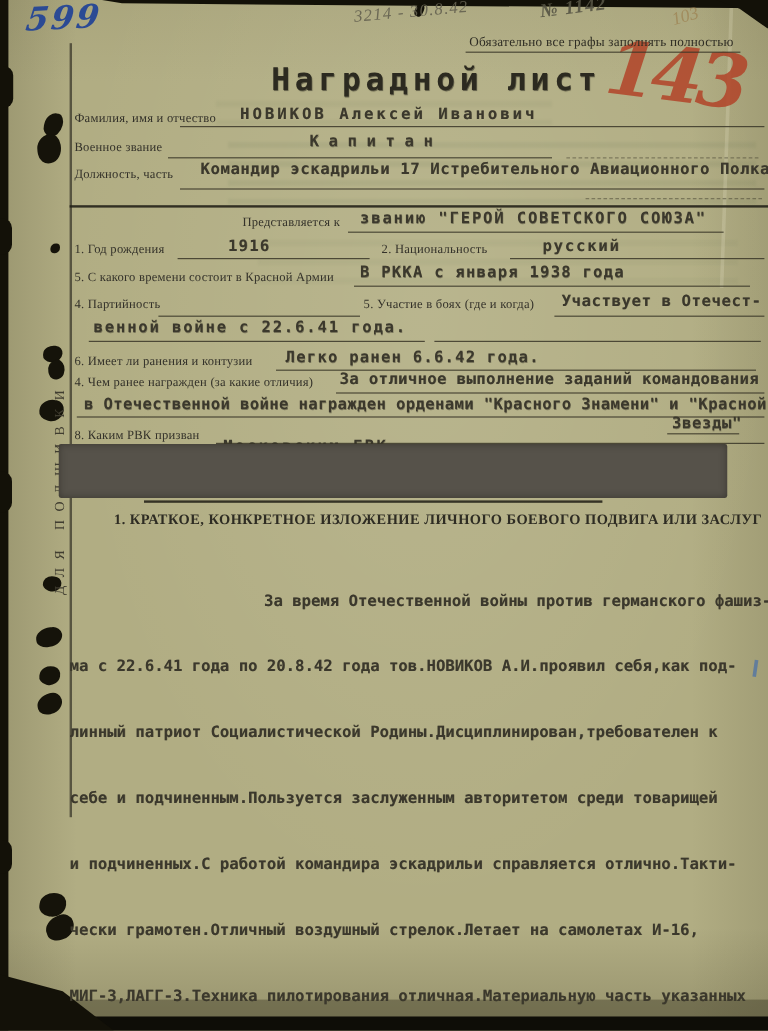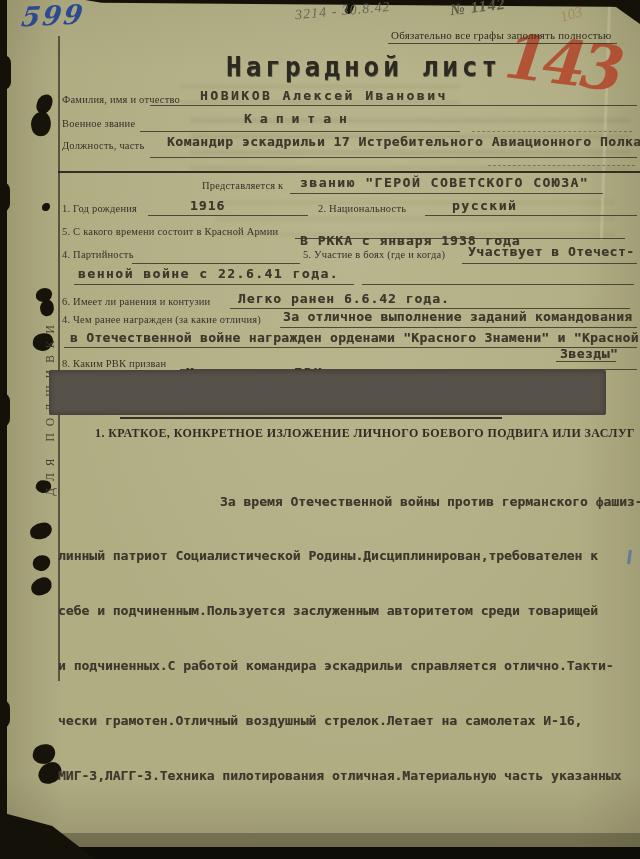--- a/index.html
+++ b/index.html
@@ -76,21 +76,21 @@
   <div class="abs" style="left:226px;top:52px;font-family:'DejaVu Sans Mono',monospace;font-weight:bold;font-size:26px;letter-spacing:4px;color:#2c2a20;text-shadow:.5px .5px .6px rgba(44,42,32,.6);white-space:nowrap;">Наградной лист</div>
 
   <div class="abs" style="left:-60px;top:401px;width:220px;text-align:center;transform:rotate(-90deg);font-family:'Liberation Serif',serif;font-size:11.5px;letter-spacing:7px;color:#403d30;">ДЛЯ ПОДШИВКИ</div>
   <div class="abs" style="left:58px;top:36px;width:2px;height:645px;background:rgba(50,47,35,.7);"></div>
 
   <div class="lbl" style="left:62px;top:94px;">Фамилия, имя и отчество</div>
   <div class="typ" style="left:200px;top:88px;letter-spacing:2.5px;">НОВИКОВ  Алексей  Иванович</div>
   <div class="ln" style="left:150px;top:105px;width:487px;"></div>
 
   <div class="lbl" style="left:62px;top:118px;">Военное звание</div>
-  <div class="typ" style="left:244px;top:111px;letter-spacing:8px;">Капитан</div>
+  <div class="typ" style="left:258px;top:111px;letter-spacing:8px;">Капитан</div>
   <div class="ln" style="left:140px;top:131px;width:320px;"></div>
   <div class="dash" style="left:472px;top:131px;width:160px;"></div>
 
   <div class="lbl" style="left:62px;top:140px;">Должность, часть</div>
   <div class="typ" style="left:167px;top:134px;letter-spacing:.5px;">Командир эскадрильи 17 Истребительного Авиационного Полка</div>
   <div class="ln" style="left:150px;top:157px;width:487px;"></div>
   <div class="dash" style="left:488px;top:165px;width:147px;"></div>
   <div class="lnh" style="left:58px;top:171px;width:582px;"></div>
 
   <div class="lbl" style="left:202px;top:180px;">Представляется к</div>
@@ -98,21 +98,21 @@
   <div class="ln" style="left:290px;top:193px;width:313px;"></div>
 
   <div class="lbl" style="left:62px;top:203px;">1. Год рождения</div>
   <div class="typ" style="left:190px;top:198px;letter-spacing:1px;">1916</div>
   <div class="ln" style="left:148px;top:215px;width:160px;"></div>
   <div class="lbl" style="left:318px;top:203px;">2. Национальность</div>
   <div class="typ" style="left:452px;top:198px;letter-spacing:1.5px;">русский</div>
   <div class="ln" style="left:425px;top:215px;width:212px;"></div>
 
   <div class="lbl" style="left:62px;top:226px;">5. С какого времени состоит в Красной Армии</div>
-  <div class="typ" style="left:300px;top:233px;letter-spacing:1px;">В РККА с января 1938 года</div>
+  <div class="typ" style="left:300px;top:220px;letter-spacing:1px;">В РККА с января 1938 года</div>
   <div class="ln" style="left:295px;top:238px;width:330px;"></div>
 
   <div class="lbl" style="left:62px;top:249px;">4. Партийность</div>
   <div class="ln" style="left:132px;top:263px;width:168px;"></div>
   <div class="lbl" style="left:303px;top:249px;">5. Участие в боях (где и когда)</div>
   <div class="typ" style="left:468px;top:244px;letter-spacing:.5px;">Участвует в Отечест-</div>
   <div class="ln" style="left:462px;top:263px;width:175px;"></div>
   <div class="typ" style="left:78px;top:266px;letter-spacing:1.5px;">венной войне с 22.6.41 года.</div>
   <div class="ln" style="left:74px;top:284px;width:280px;"></div>
   <div class="ln" style="left:362px;top:284px;width:272px;"></div>
@@ -133,20 +133,21 @@
   <div class="typ" style="left:186px;top:353px;letter-spacing:2px;margin-top:12px;">Московским ГВК.</div>
   <div class="ln" style="left:180px;top:369px;width:457px;"></div>
 
   <div class="abs" style="left:49px;top:370px;width:557px;height:45px;background:#56524a;border-radius:2px;box-shadow:inset 0 0 6px rgba(30,28,22,.5);"></div>
   <div class="lnh" style="left:120px;top:417px;width:382px;background:rgba(30,28,20,.85);"></div>
 
   <div class="abs" style="left:95px;top:426px;font-family:'Liberation Serif',serif;font-weight:bold;font-size:12px;letter-spacing:.4px;color:#2e2c23;white-space:nowrap;">1. КРАТКОЕ, КОНКРЕТНОЕ ИЗЛОЖЕНИЕ ЛИЧНОГО БОЕВОГО  ПОДВИГА ИЛИ ЗАСЛУГ</div>
 
   <div class="body-text">
     <div class="bl ind">За время Отечественной войны против германского фашиз-</div>
+    <div class="bl">ма с 22.6.41 года по 20.8.42 года тов.НОВИКОВ А.И.проявил себя,как под-</div>
     <div class="bl">линный патриот Социалистической Родины.Дисциплинирован,требователен к</div>
     <div class="bl">себе и подчиненным.Пользуется заслуженным авторитетом среди товарищей</div>
     <div class="bl">и подчиненных.С работой командира эскадрильи справляется отлично.Такти-</div>
     <div class="bl">чески грамотен.Отличный воздушный стрелок.Летает на самолетах И-16,</div>
     <div class="bl">МИГ-3,ЛАГГ-3.Техника пилотирования отличная.Материальную часть указанных</div>
     
     
     
     
     

